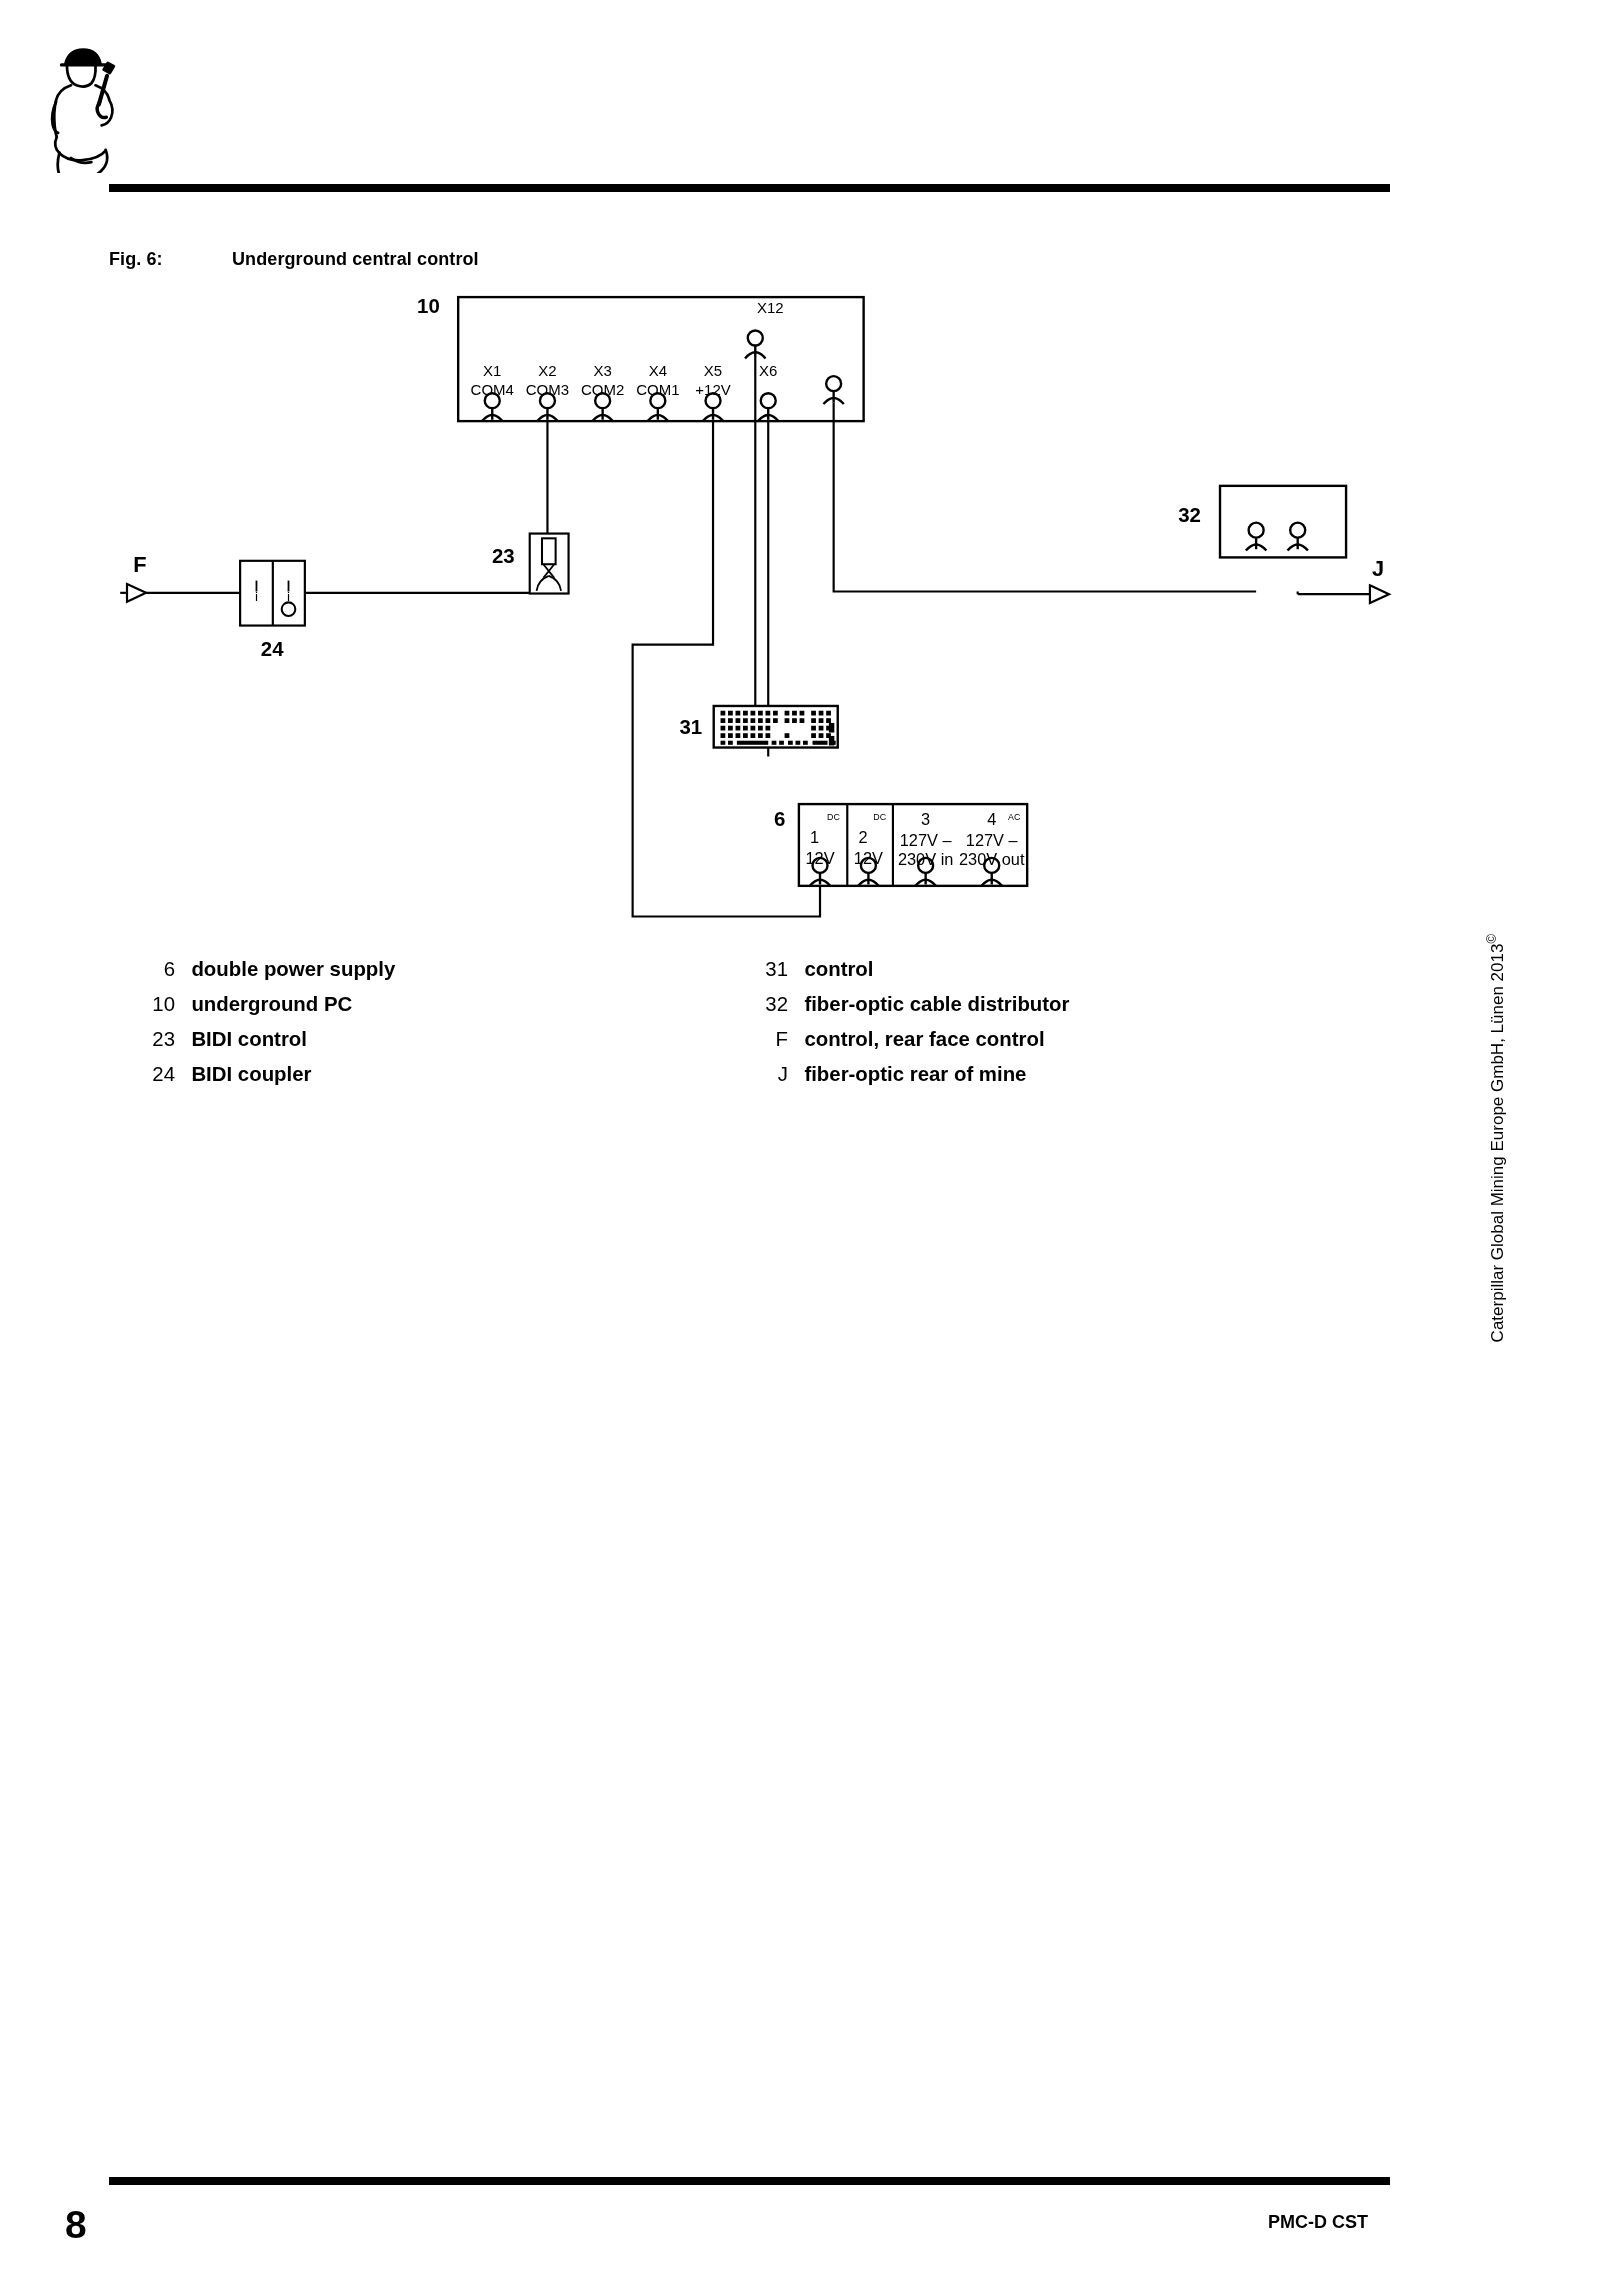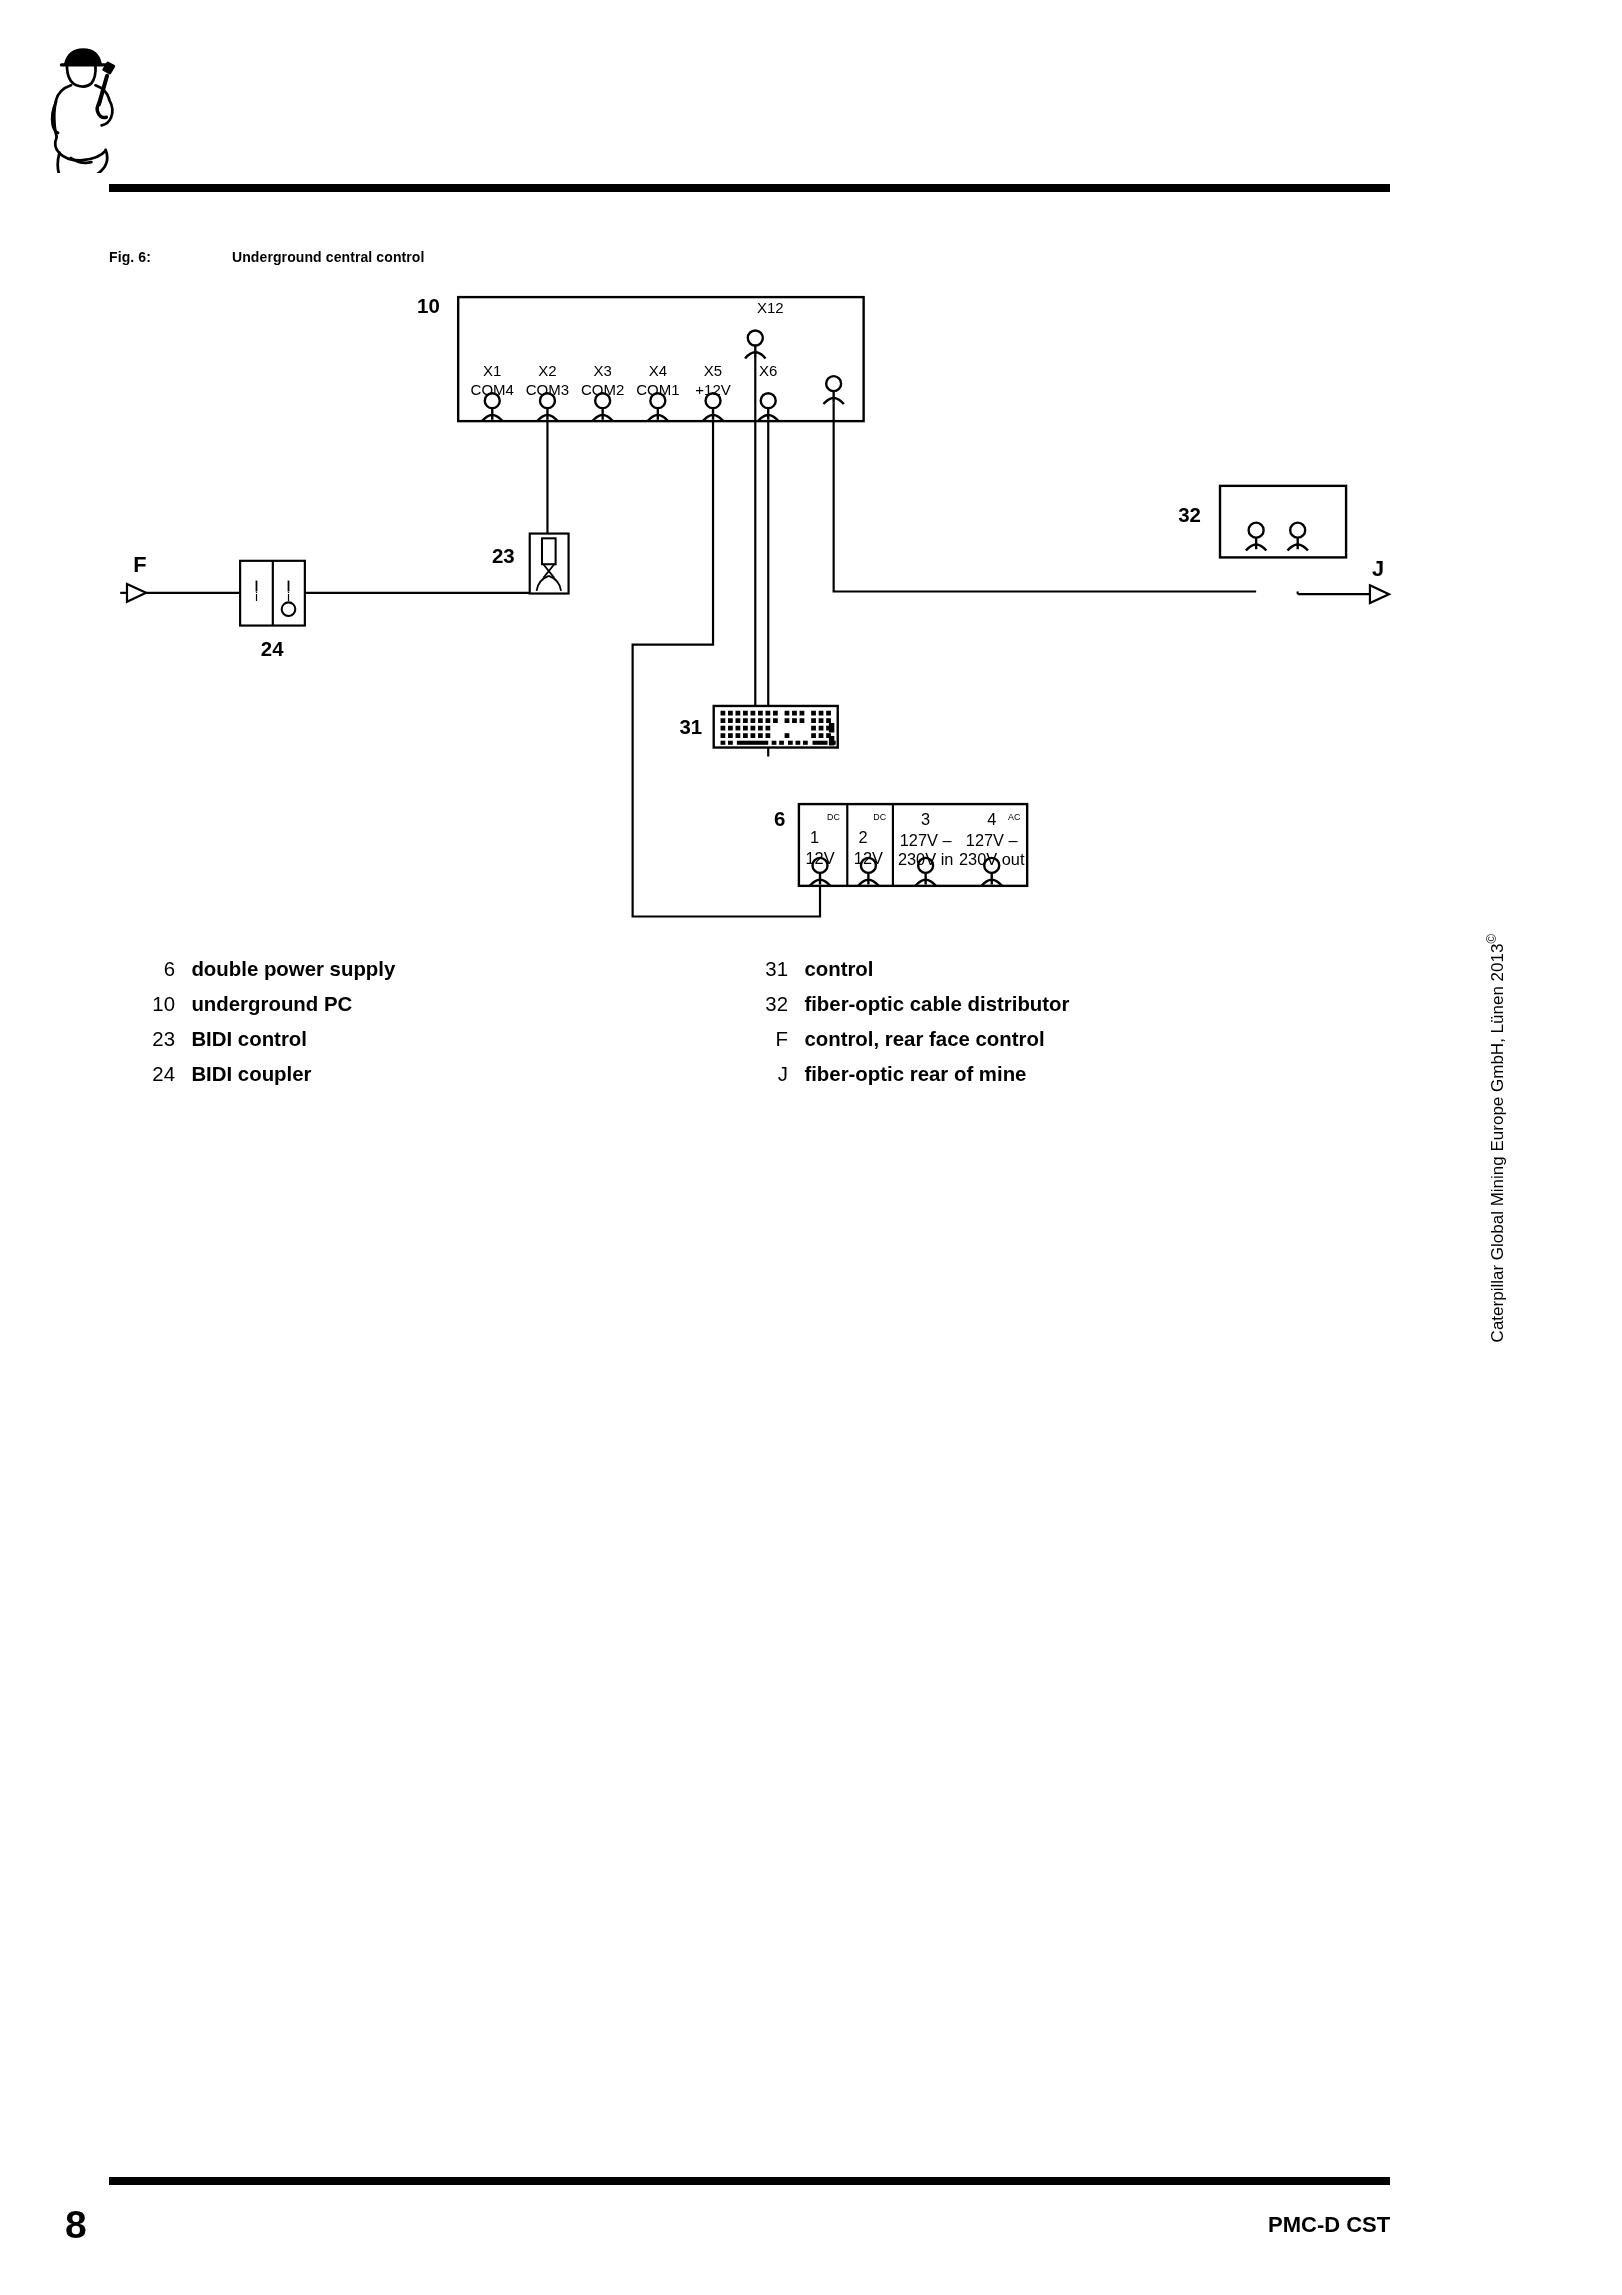--- a/index.html
+++ b/index.html
@@ -38,21 +38,21 @@
     width: 1281px;
     height: 7.5px;
     background: #000000;
   }
 
   
   .fig-caption {
     position: absolute;
     left: 109px;
     top: 249px;
-    font-size: 14px;
+    font-size: 18px;
     font-weight: bold;
     letter-spacing: 0.1px;
     white-space: nowrap;
   }
   .fig-caption .fig-label {
     display: inline-block;
     width: 123px;
   }
 
   
@@ -125,21 +125,21 @@
     position: absolute;
     left: 65px;
     top: 2203px;
     font-size: 39px;
     font-weight: bold;
   }
   .doc-code {
     position: absolute;
     left: 1268px;
     top: 2212px;
-    font-size: 22px;
+    font-size: 18px;
     font-weight: bold;
     white-space: nowrap;
   }
 </style>
 </head>
 <body>
 
 <div class="page">
 
   <div class="header-icon">

